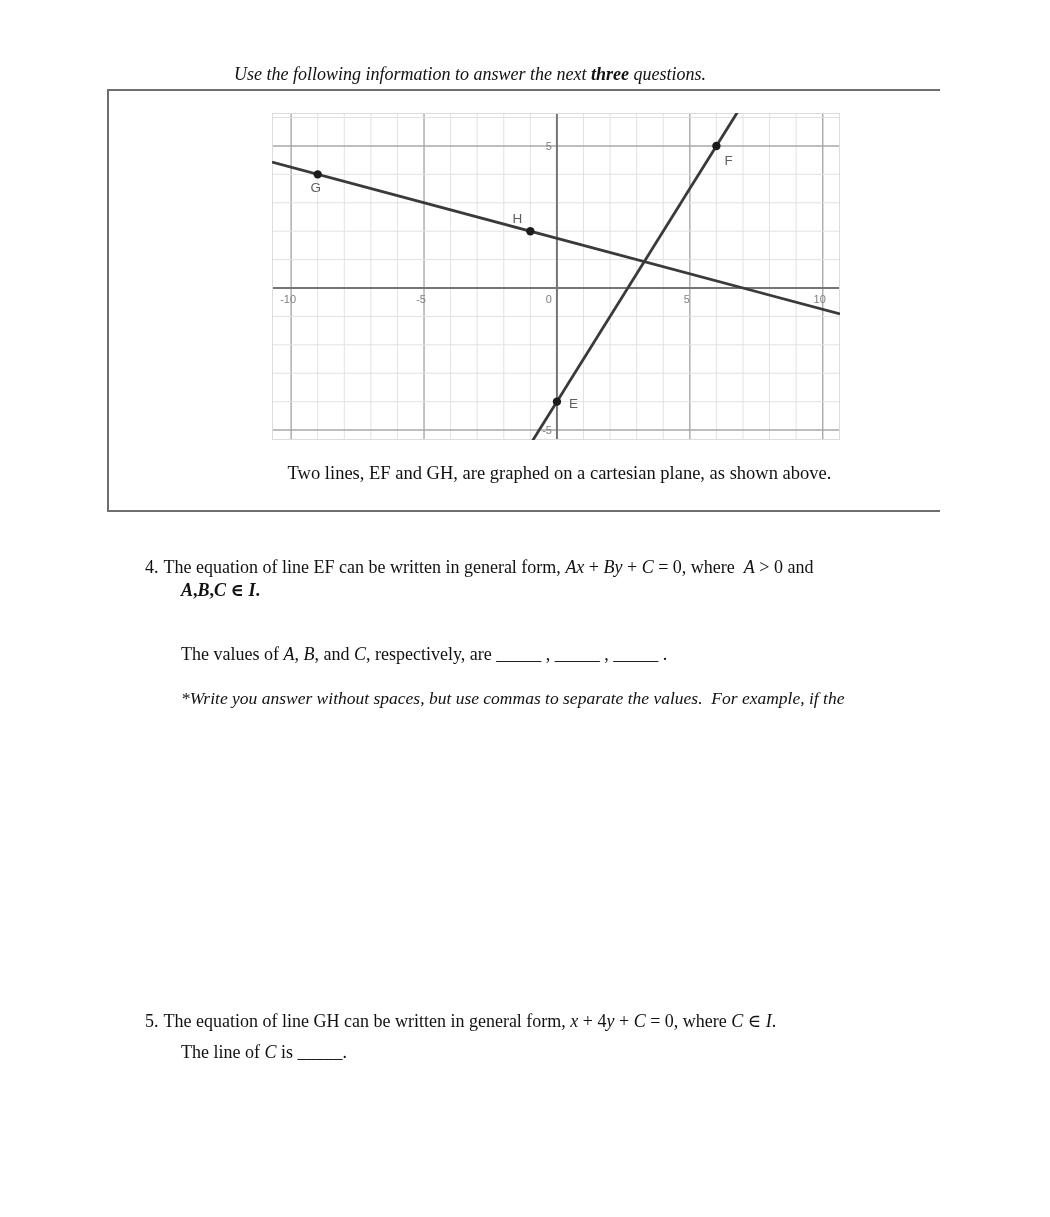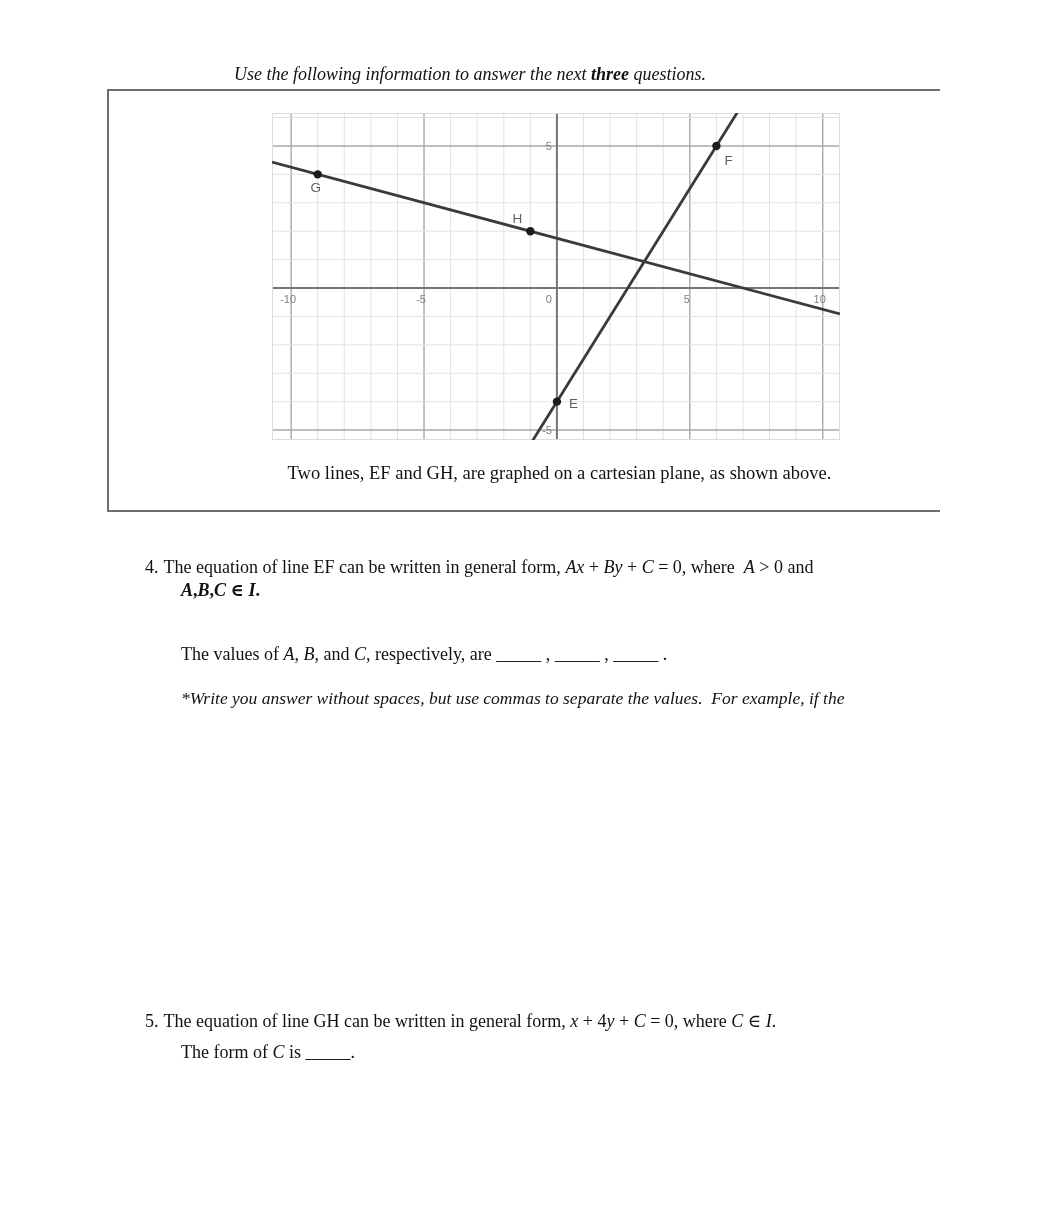--- a/index.html
+++ b/index.html
@@ -122,15 +122,15 @@
   </div>
   <div class="qline q4-l2"><span class="it">A</span><span>,</span><span class="it">B</span><span>,</span><span class="it">C</span><span> ∈ </span><span class="it">I</span><span>.</span></div>
 
   <div class="qline note q4-note1"><span class="it">*Write you answer without spaces, but use commas to separate the values.&nbsp; For example, if the</span></div>
 
   <div class="qline q4-values"><span>The values of </span><span class="it">A</span><span>, </span><span class="it">B</span><span>, and </span><span class="it">C</span><span>, respectively, are _____ , _____ , _____ .</span></div>
 
   <div class="qline q5-l1">
     <span class="qnum">5.</span><span><span>The equation of line GH can be written in general form, </span><span class="it">x</span><span> + 4</span><span class="it">y</span><span> + </span><span class="it">C</span><span> = 0, where </span><span class="it">C</span><span> ∈ </span><span class="it">I</span><span>.</span></span>
   </div>
-  <div class="qline q5-value"><span>The form of </span><span class="it">C</span><span> is _____.</span></div>
+  <div class="qline q5-value"><span>The line of </span><span class="it">C</span><span> is _____.</span></div>
 
 </div>
 
 </body></html>

